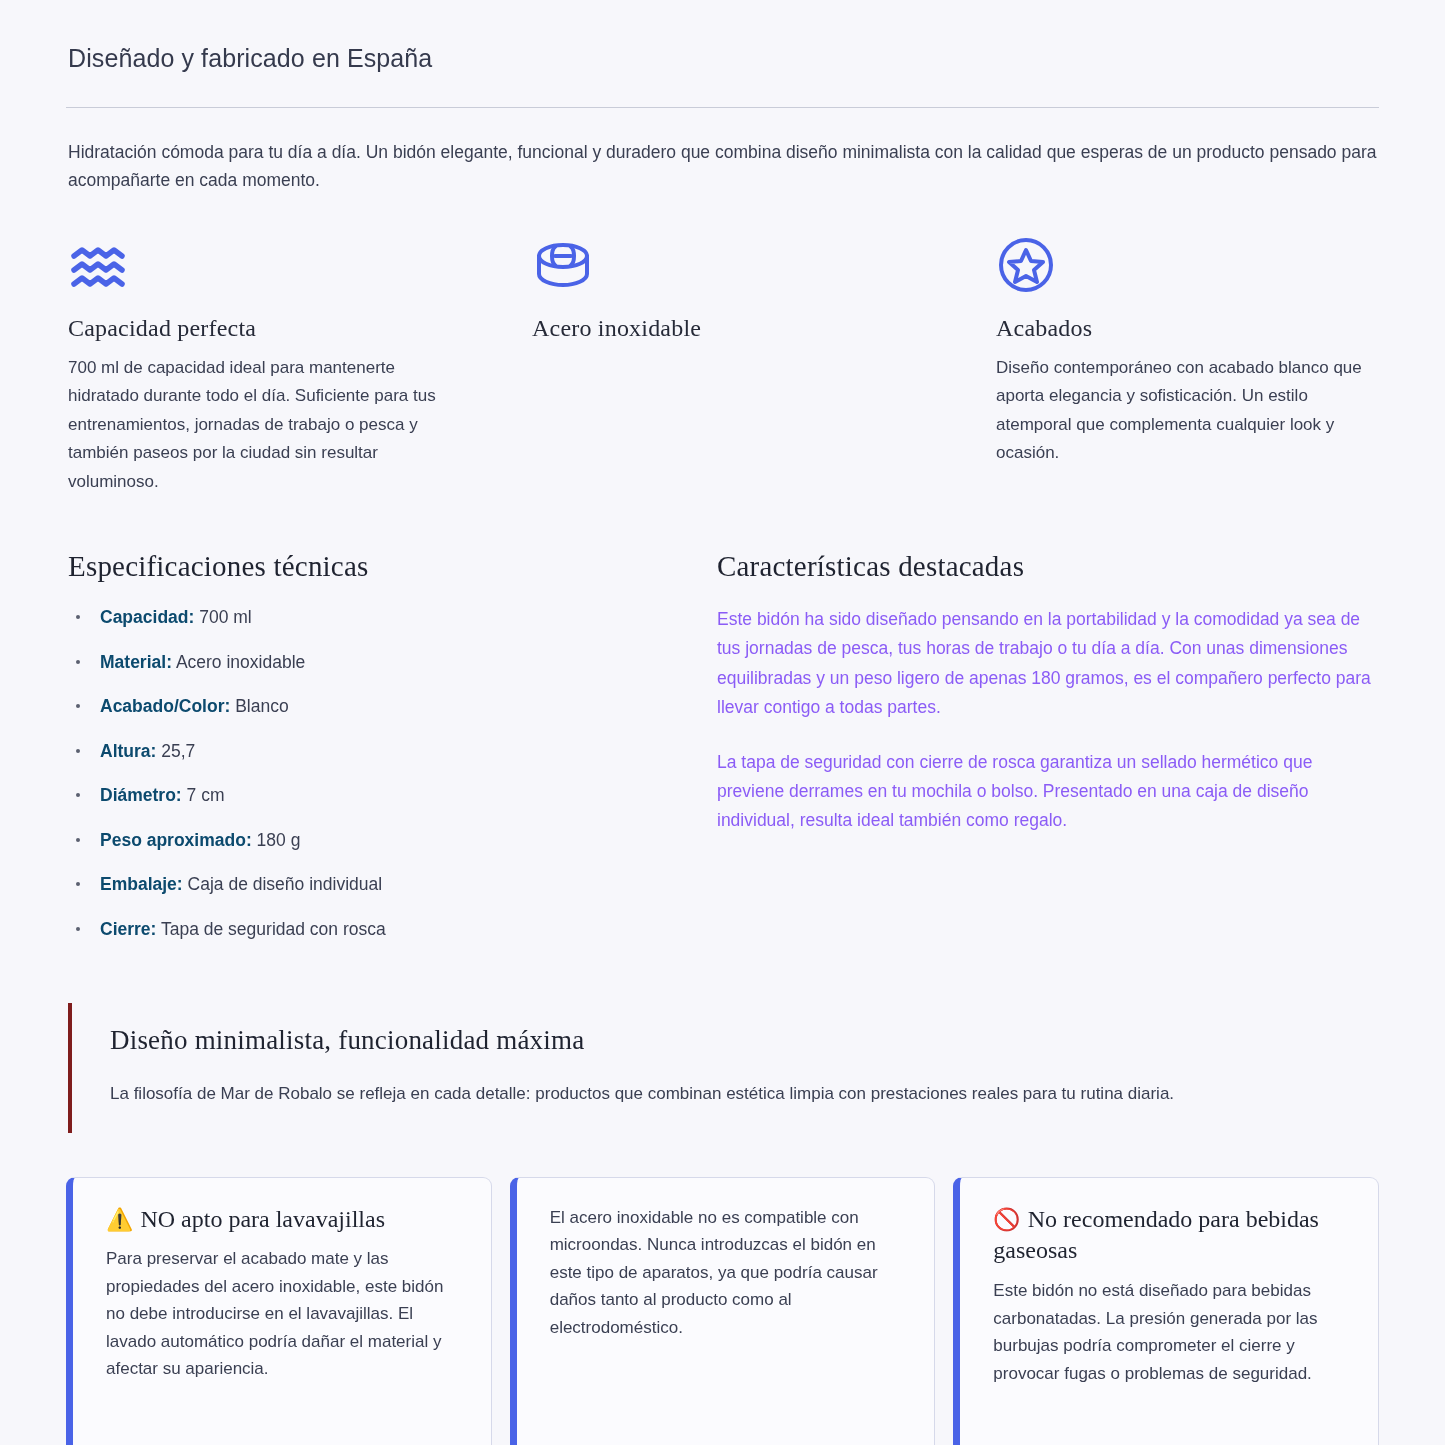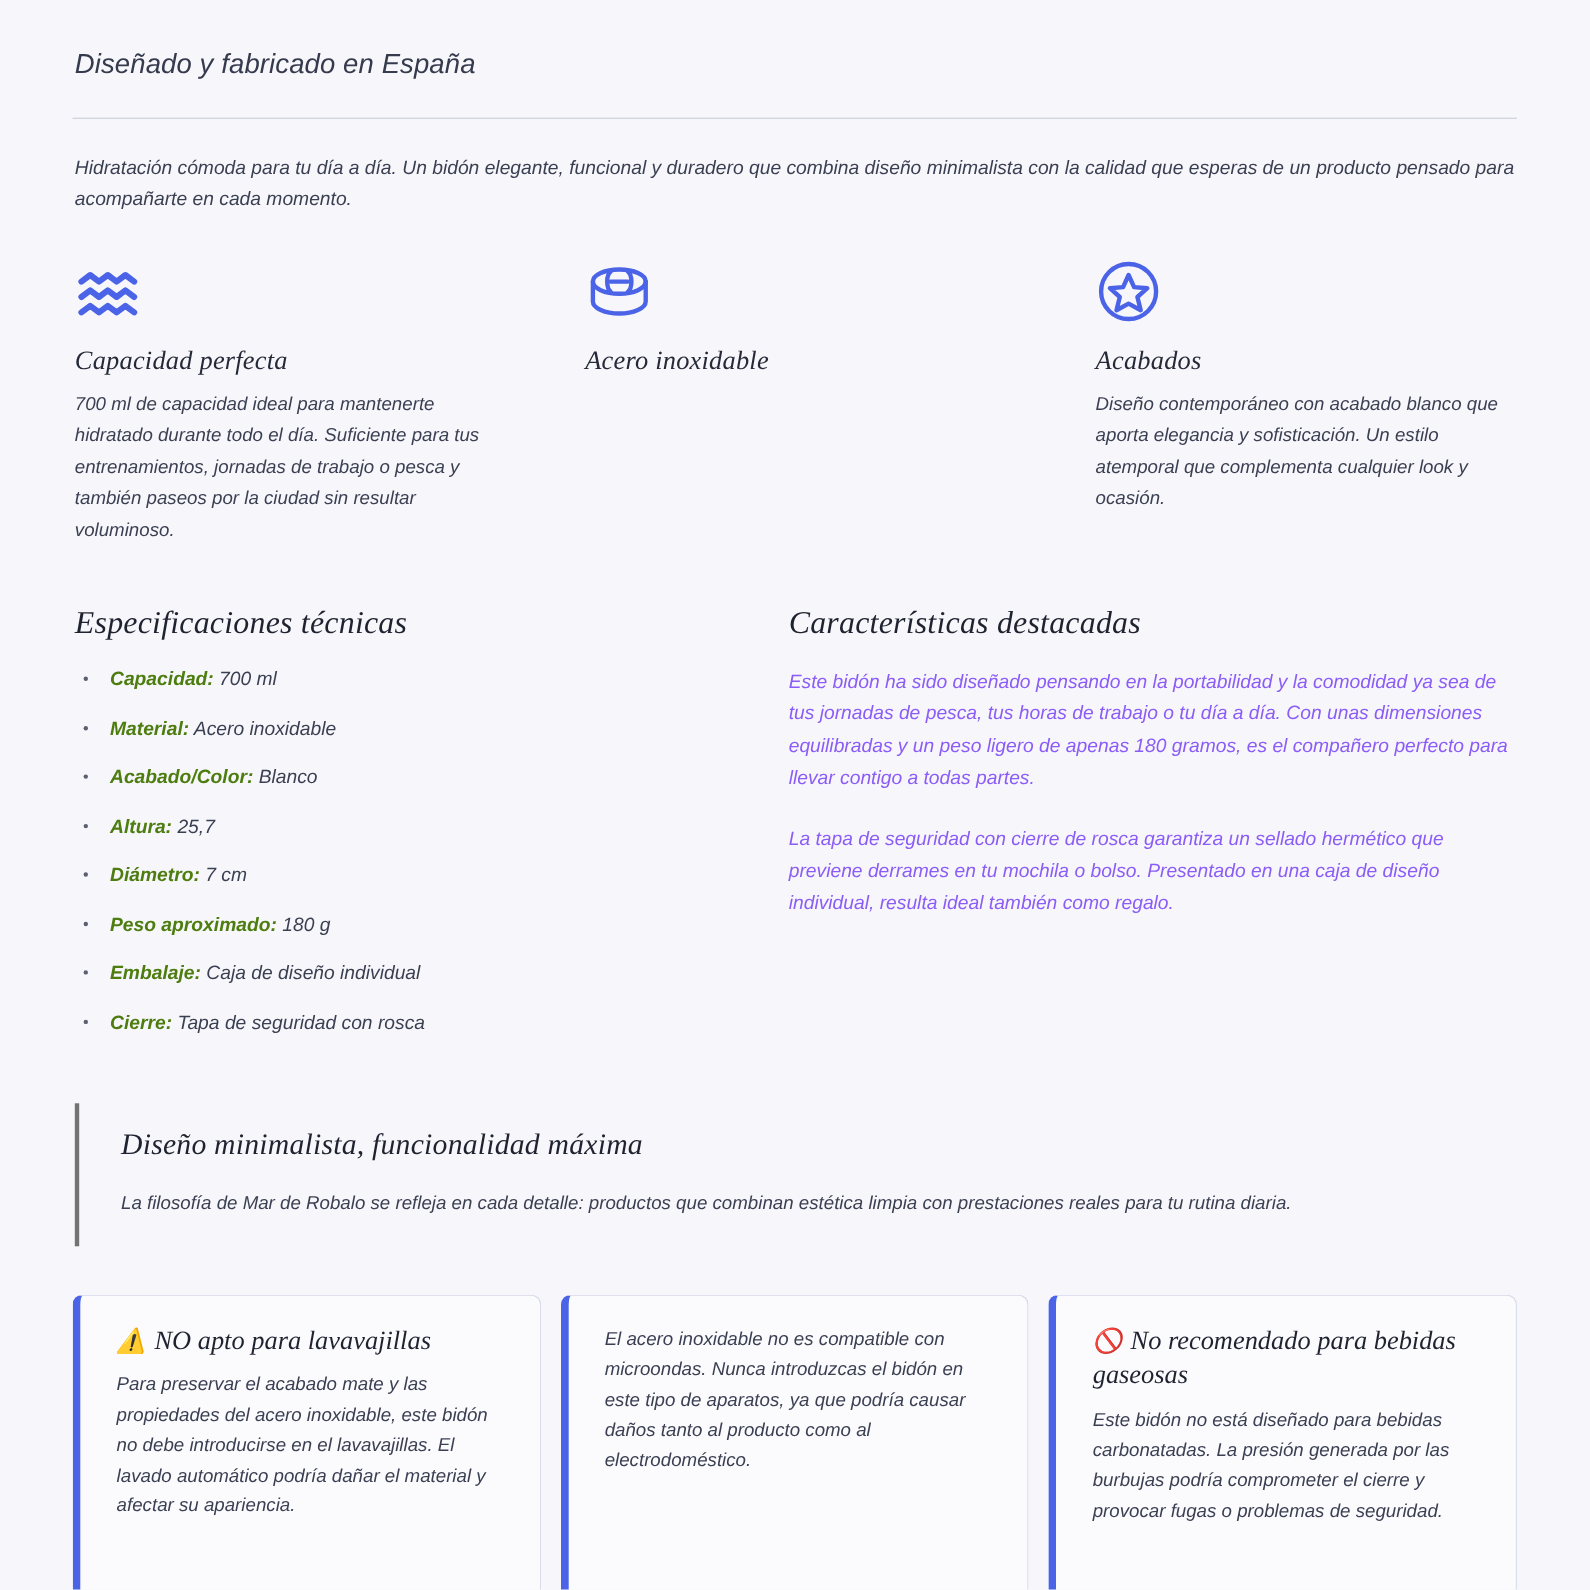--- a/index.html
+++ b/index.html
@@ -13,21 +13,20 @@
     background: #f7f7fb;
     font-family: "Liberation Sans", sans-serif;
     color: #2d3142;
     overflow: hidden;
   }
   .page {
     box-sizing: border-box;
     width: 1445px;
     height: 1093px;
     padding: 44px 66px 0 66px;
-    font-style: italic;
   }
 
   
   .page-title {
     font-family: "Liberation Sans", sans-serif;
     font-size: 25px;
     font-weight: 400;
     color: #353a4d;
     letter-spacing: .1px;
     margin: 0 0 34px 2px;
@@ -111,33 +110,33 @@
     position: absolute;
     left: 10px;
     top: 10px;
     width: 4px;
     height: 4px;
     border-radius: 50%;
     background: #5b6070;
   }
   ul.specs li .k {
     font-weight: 700;
-    color: #4d7c0f;
+    color: #0c4a6e;
   }
   .para {
     font-size: 17.5px;
     line-height: 1.66;
     color: #8b5cf6;
     margin: 0 0 26px 2px;
   }
   .para:last-child { margin-bottom: 0; }
 
   
   .quote {
-    border-left: 4px solid #737373;
+    border-left: 4px solid #7f1d1d;
     padding: 22px 0 24px 38px;
     margin: 0 0 44px 2px;
   }
   .quote-title {
     font-family: "Liberation Serif", serif;
     font-size: 27px;
     font-weight: 400;
     color: #1f2330;
     margin: 0 0 24px 0;
     letter-spacing: .2px;

